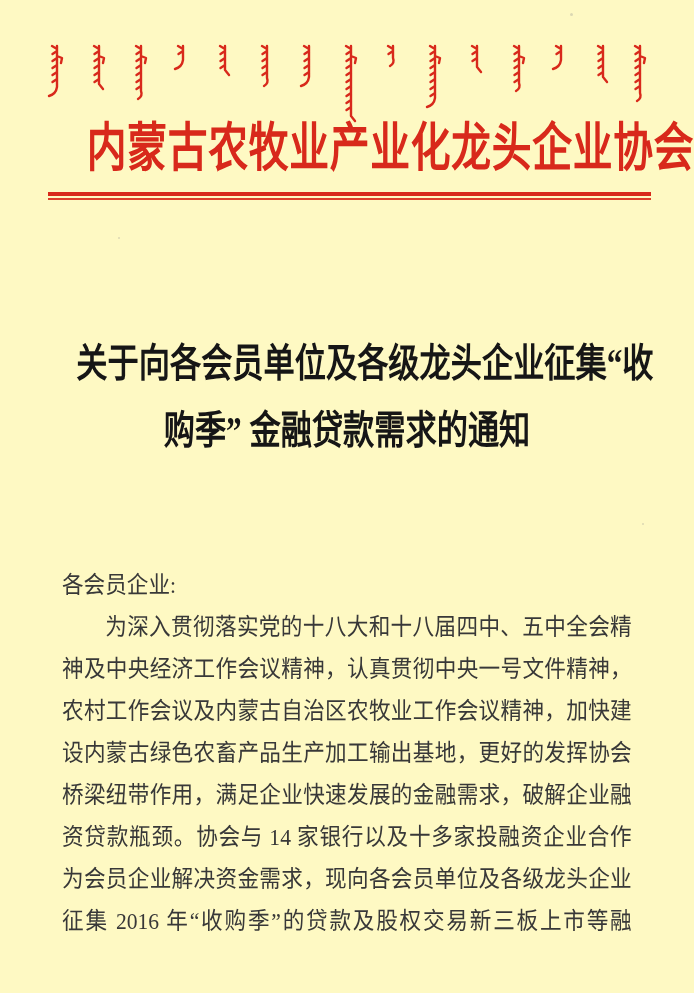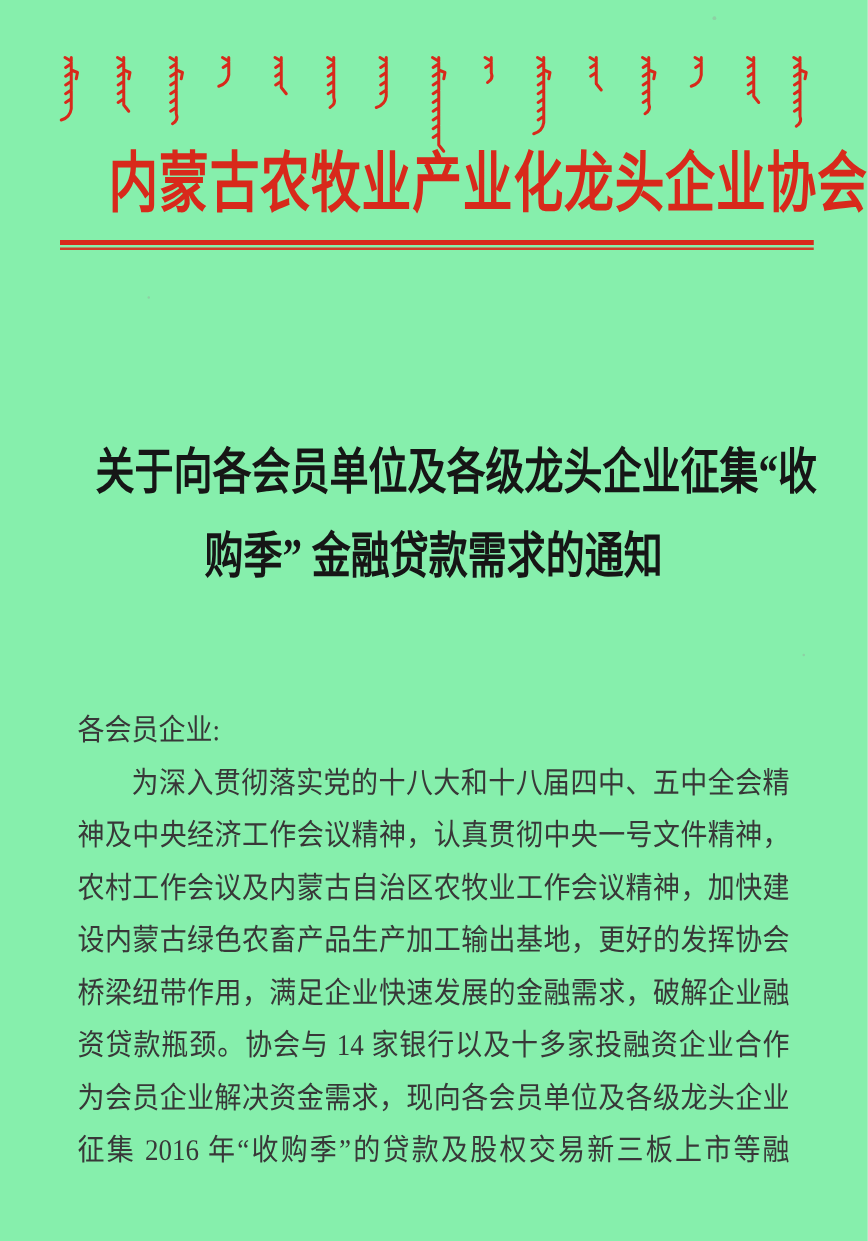--- a/index.html
+++ b/index.html
@@ -3,21 +3,21 @@
 <meta charset="utf-8">
 <style>
   html, body { margin: 0; padding: 0; }
   body { background: #e8e8e8; font-family: "Liberation Serif", "DejaVu Serif", serif; }
 
   .page {
     position: relative;
     width: 694px;
     height: 993px;
     margin: 0 auto;
-    background: #86efac;
+    background: #fef9c3;
     overflow: hidden;
   }
 
   
   .mongol-svg {
     position: absolute;
     top: 40px;
     left: 0;
     width: 694px;
     height: 92px;
@@ -41,21 +41,21 @@
   }
 
   
   .divider { position: absolute; top: 192px; left: 48px; width: 603px; }
   .divider .thick { height: 4px; background: #d8291b; }
   .divider .thin  { height: 2px; background: #d8291b; margin-top: 2px; opacity: .9; }
 
   
   .doc-title {
     position: absolute;
-    top: 344px;
+    top: 330px;
     left: 0;
     width: 694px;
     margin: 0;
     font-size: 40px;
     font-weight: bold;
     color: #161616;
     text-align: center;
     line-height: 67px;
   }
   .doc-title .t-line {

